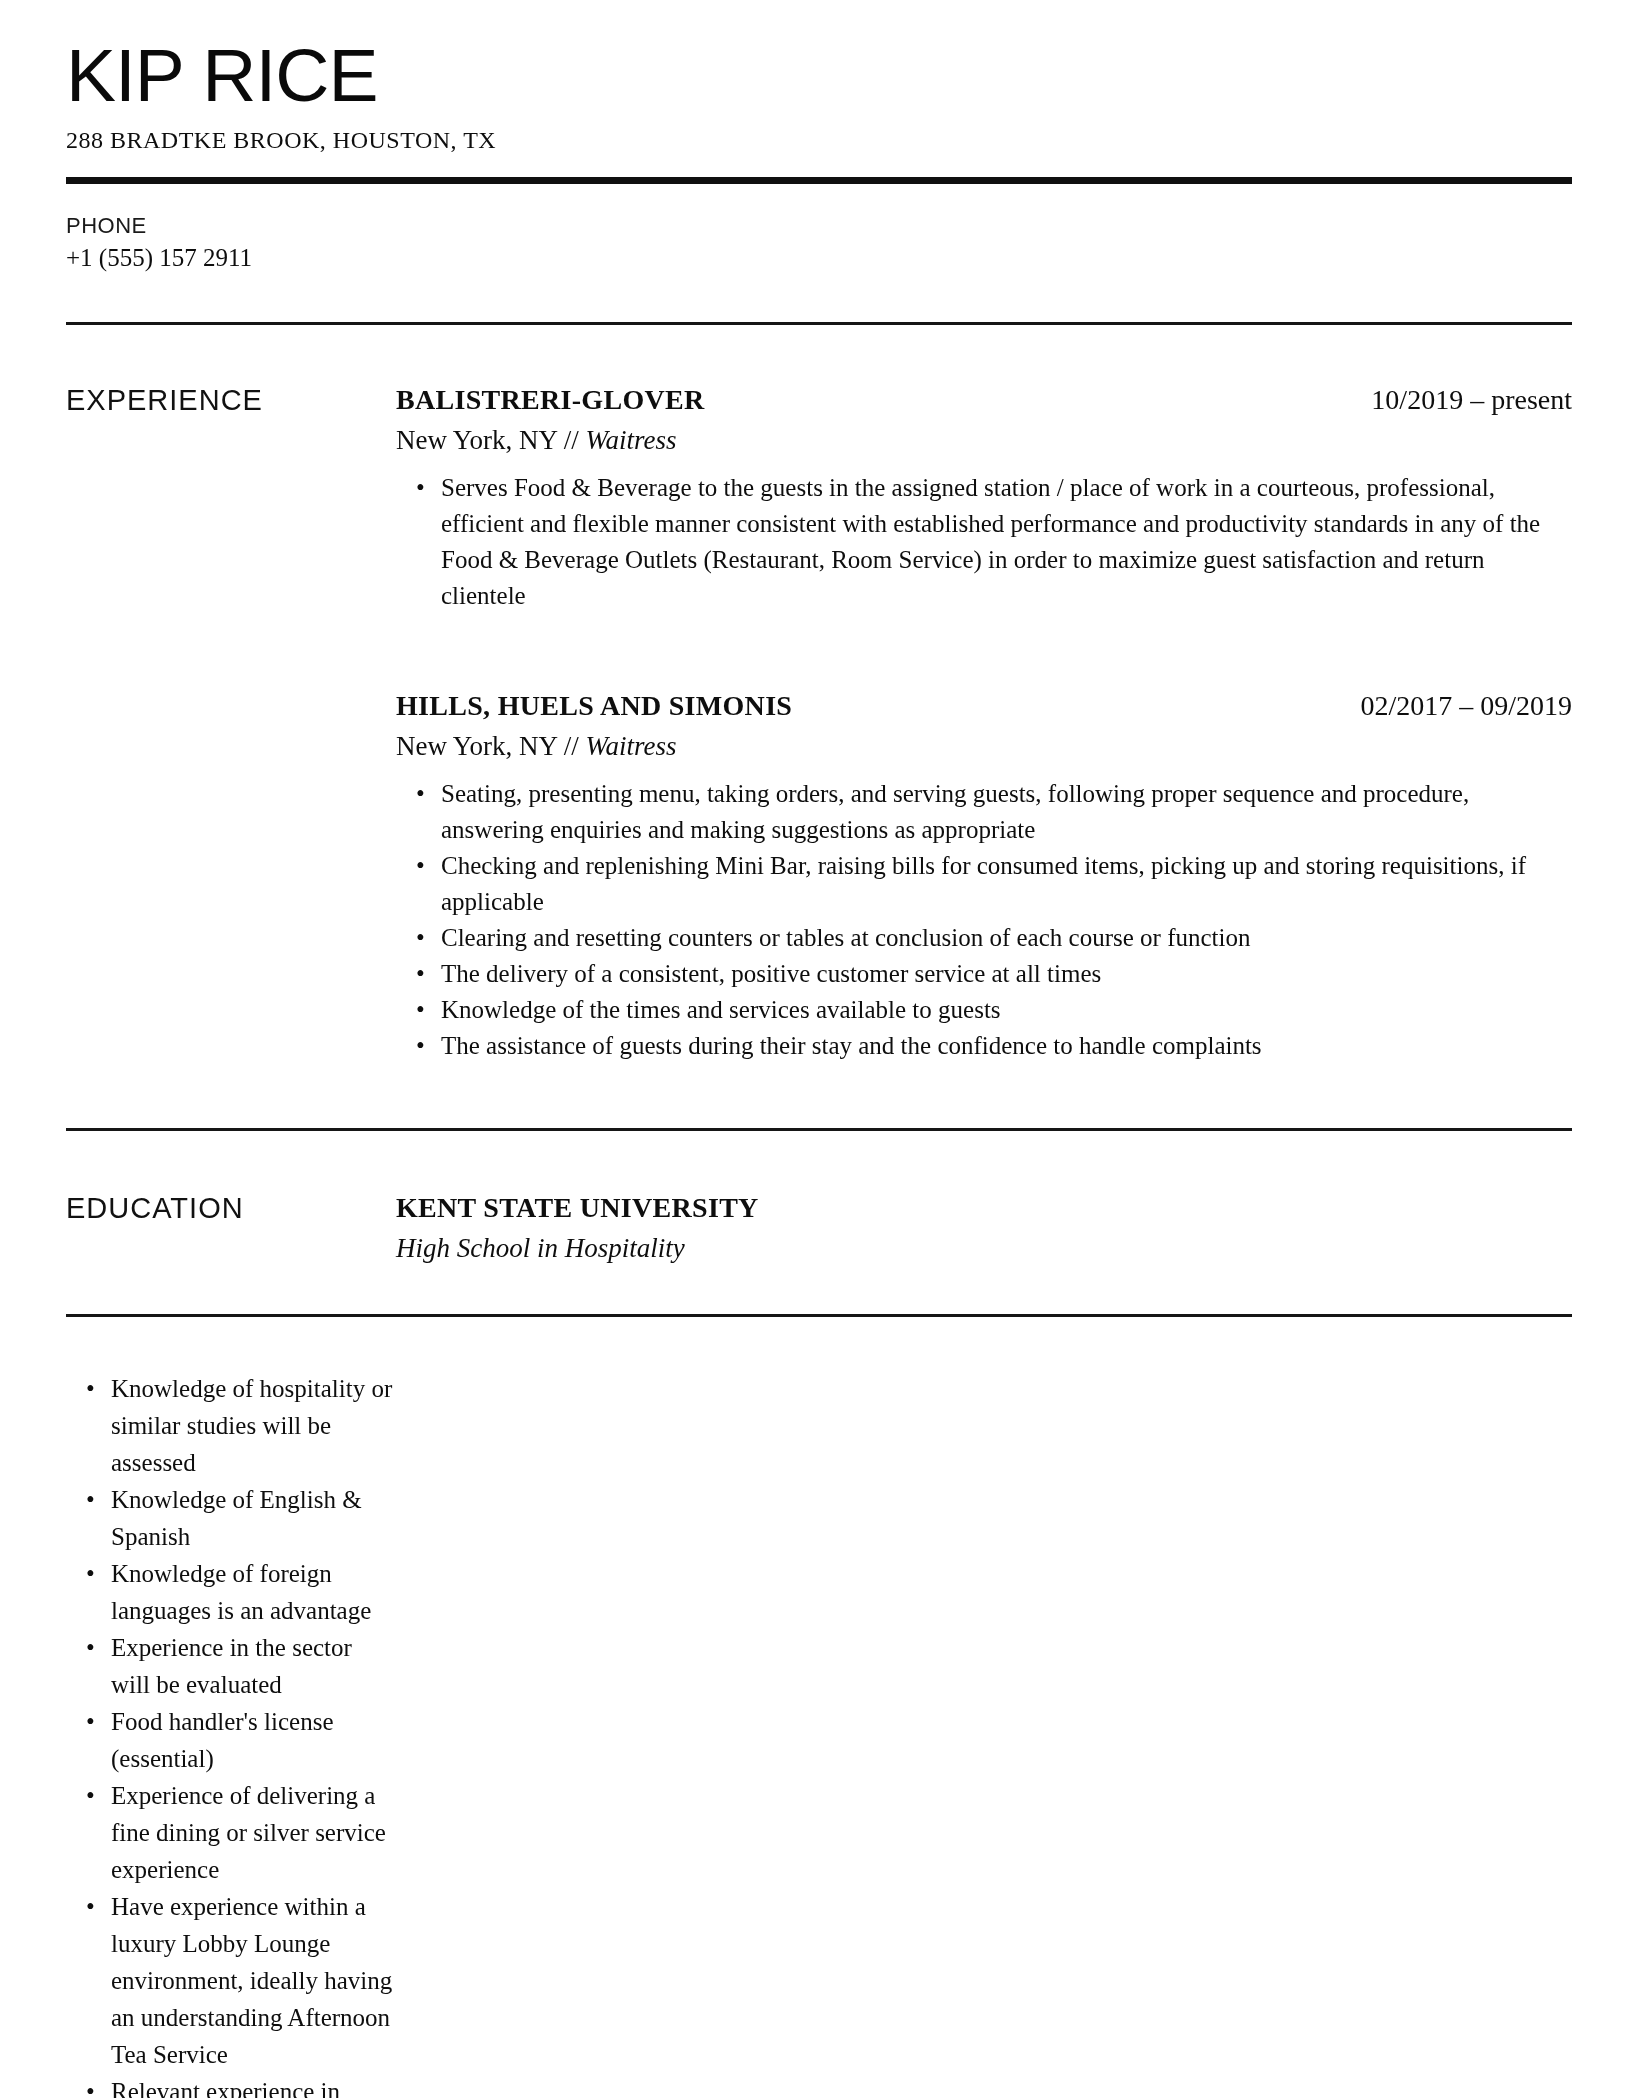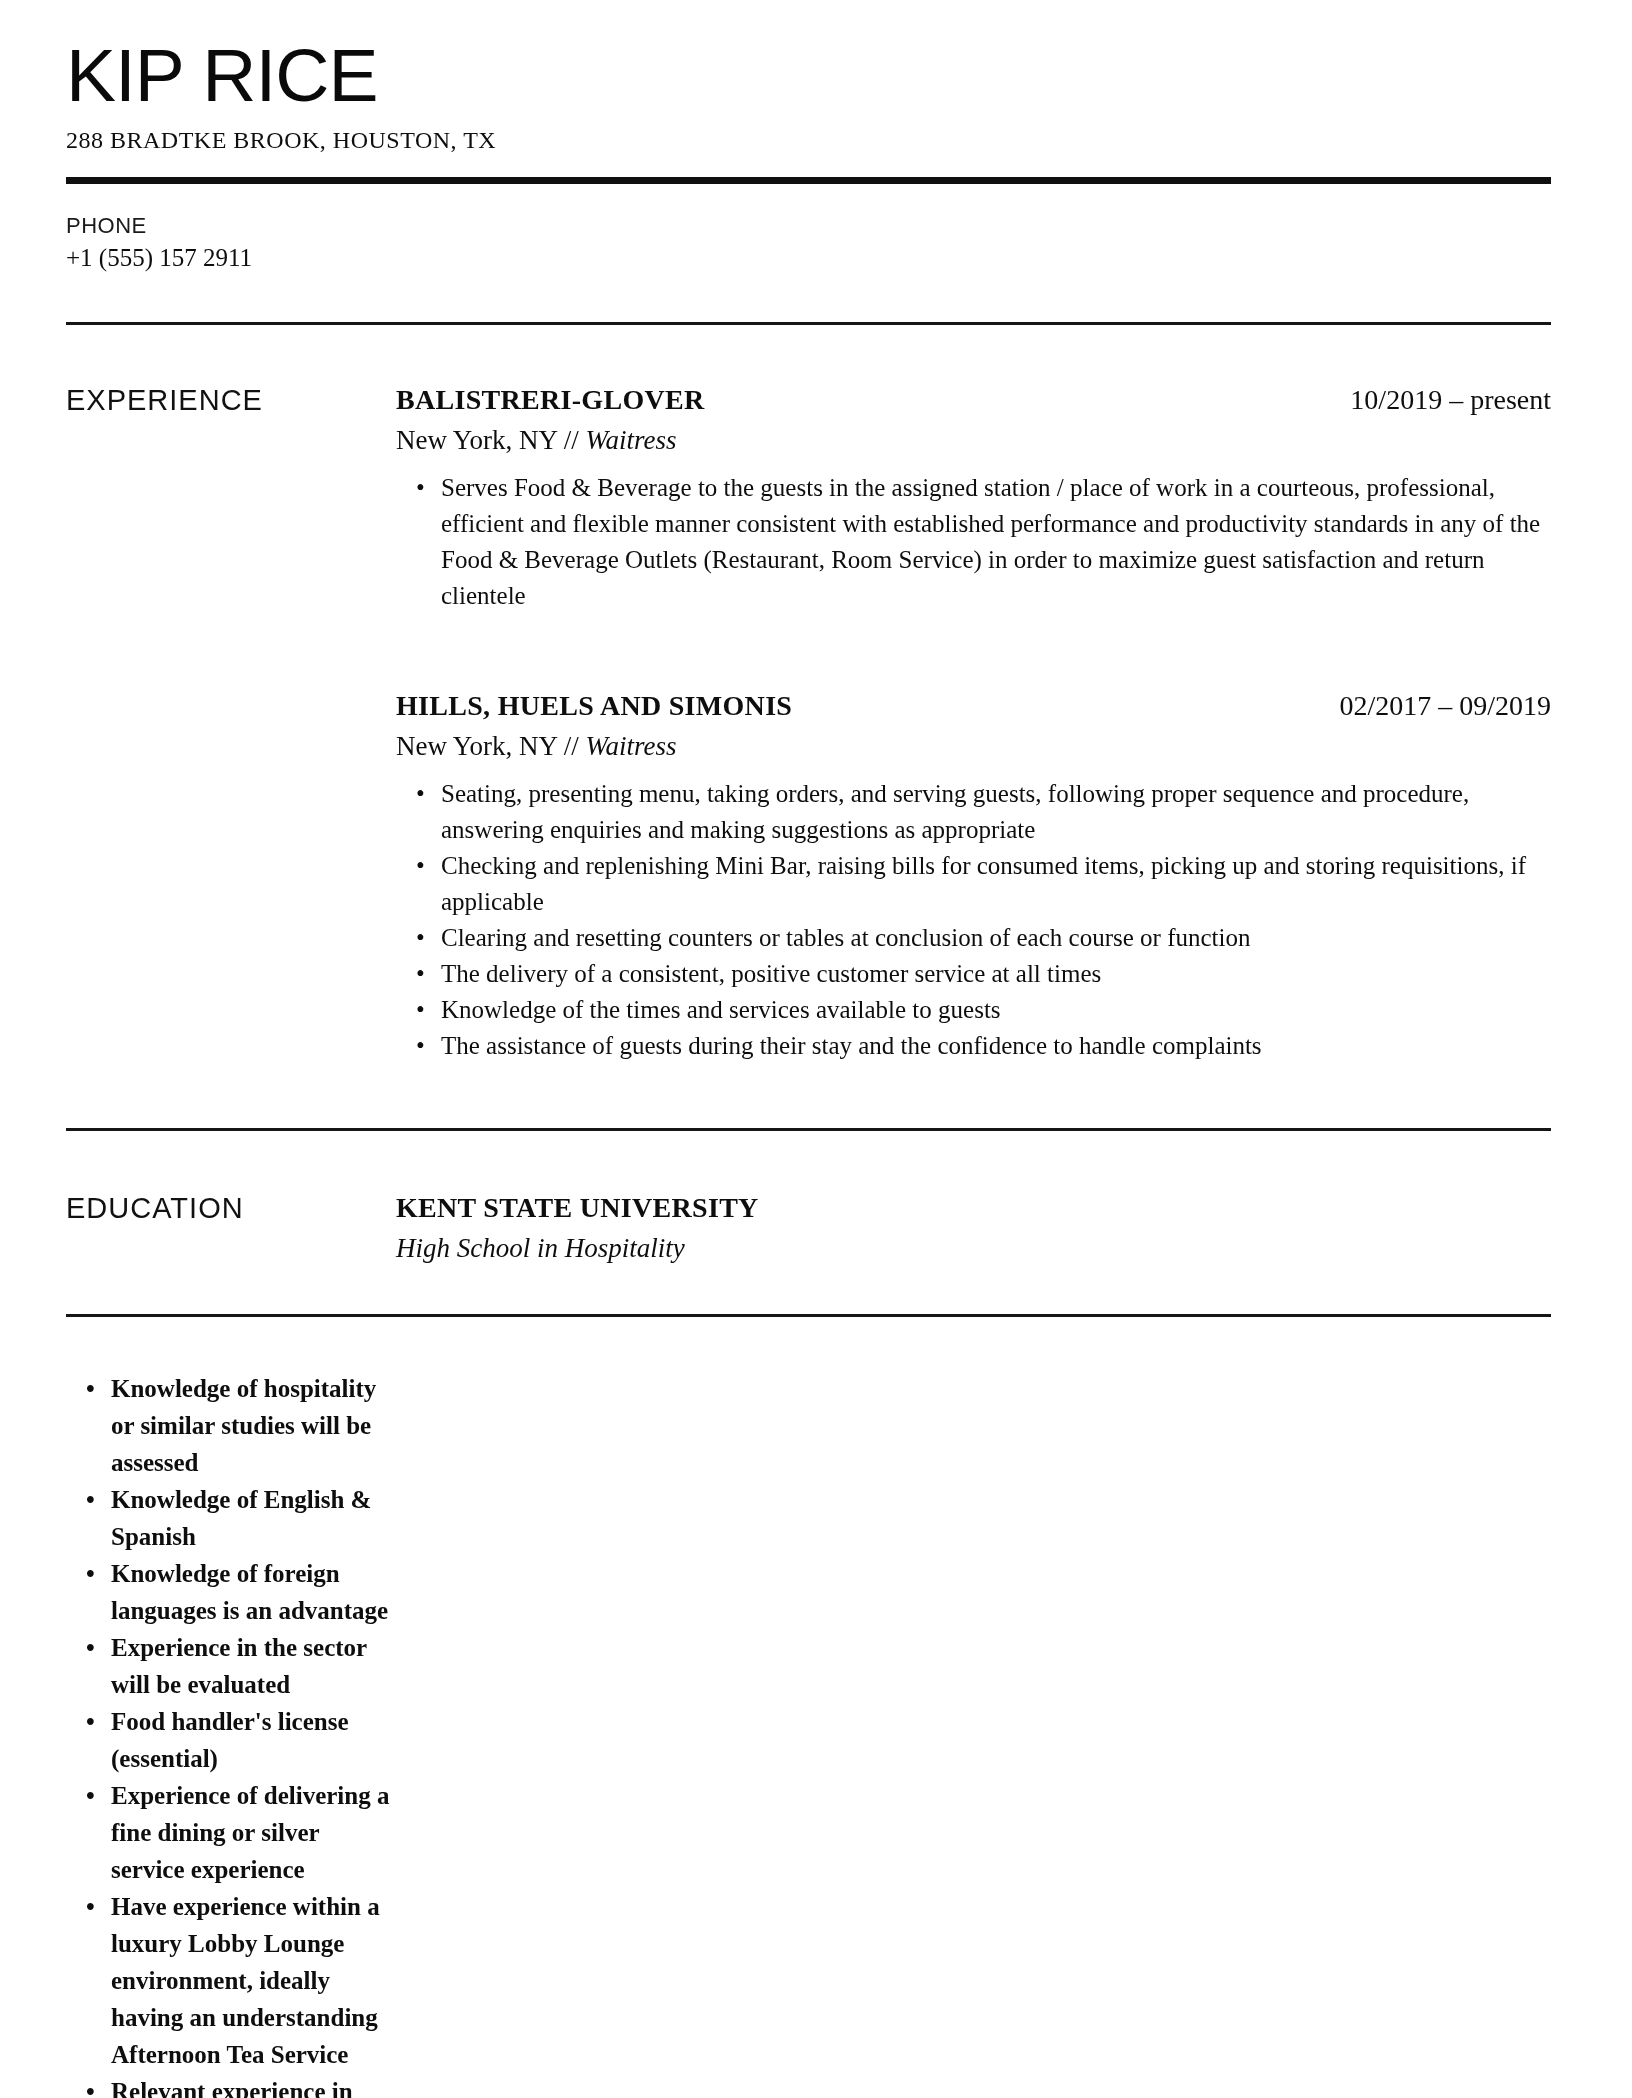--- a/index.html
+++ b/index.html
@@ -8,21 +8,21 @@
     width: 1632px;
     height: 2098px;
     font-family: "Liberation Serif", serif;
     color: #0e0e0e;
     position: relative;
     overflow: hidden;
   }
   .page {
     width: 1632px;
     height: 2098px;
-    padding: 38px 81px 0 66px;
+    padding: 38px 60px 0 66px;
     background: #ffffff;
   }
 
   
   .name {
     font-family: "Liberation Sans", sans-serif;
     font-size: 75px;
     font-weight: 400;
     letter-spacing: -1px;
     line-height: 1.0;
@@ -134,21 +134,21 @@
     line-height: 40px;
   }
   .degree {
     font-size: 27px;
     font-style: italic;
     line-height: 40px;
   }
 
   
   .section-skills ul.bullets { margin-top: 0; }
-  .section-skills ul.bullets li { line-height: 37px; font-weight: bold; }
+  .section-skills ul.bullets li { line-height: 37px; }
   .section-skills ul.bullets li::before { line-height: 37px; }
 </style>
 </head>
 <body>
 
 <div class="page">
 
   <header>
     <h1 class="name">KIP RICE</h1>
     <div class="address">288 BRADTKE BROOK, HOUSTON, TX</div>

